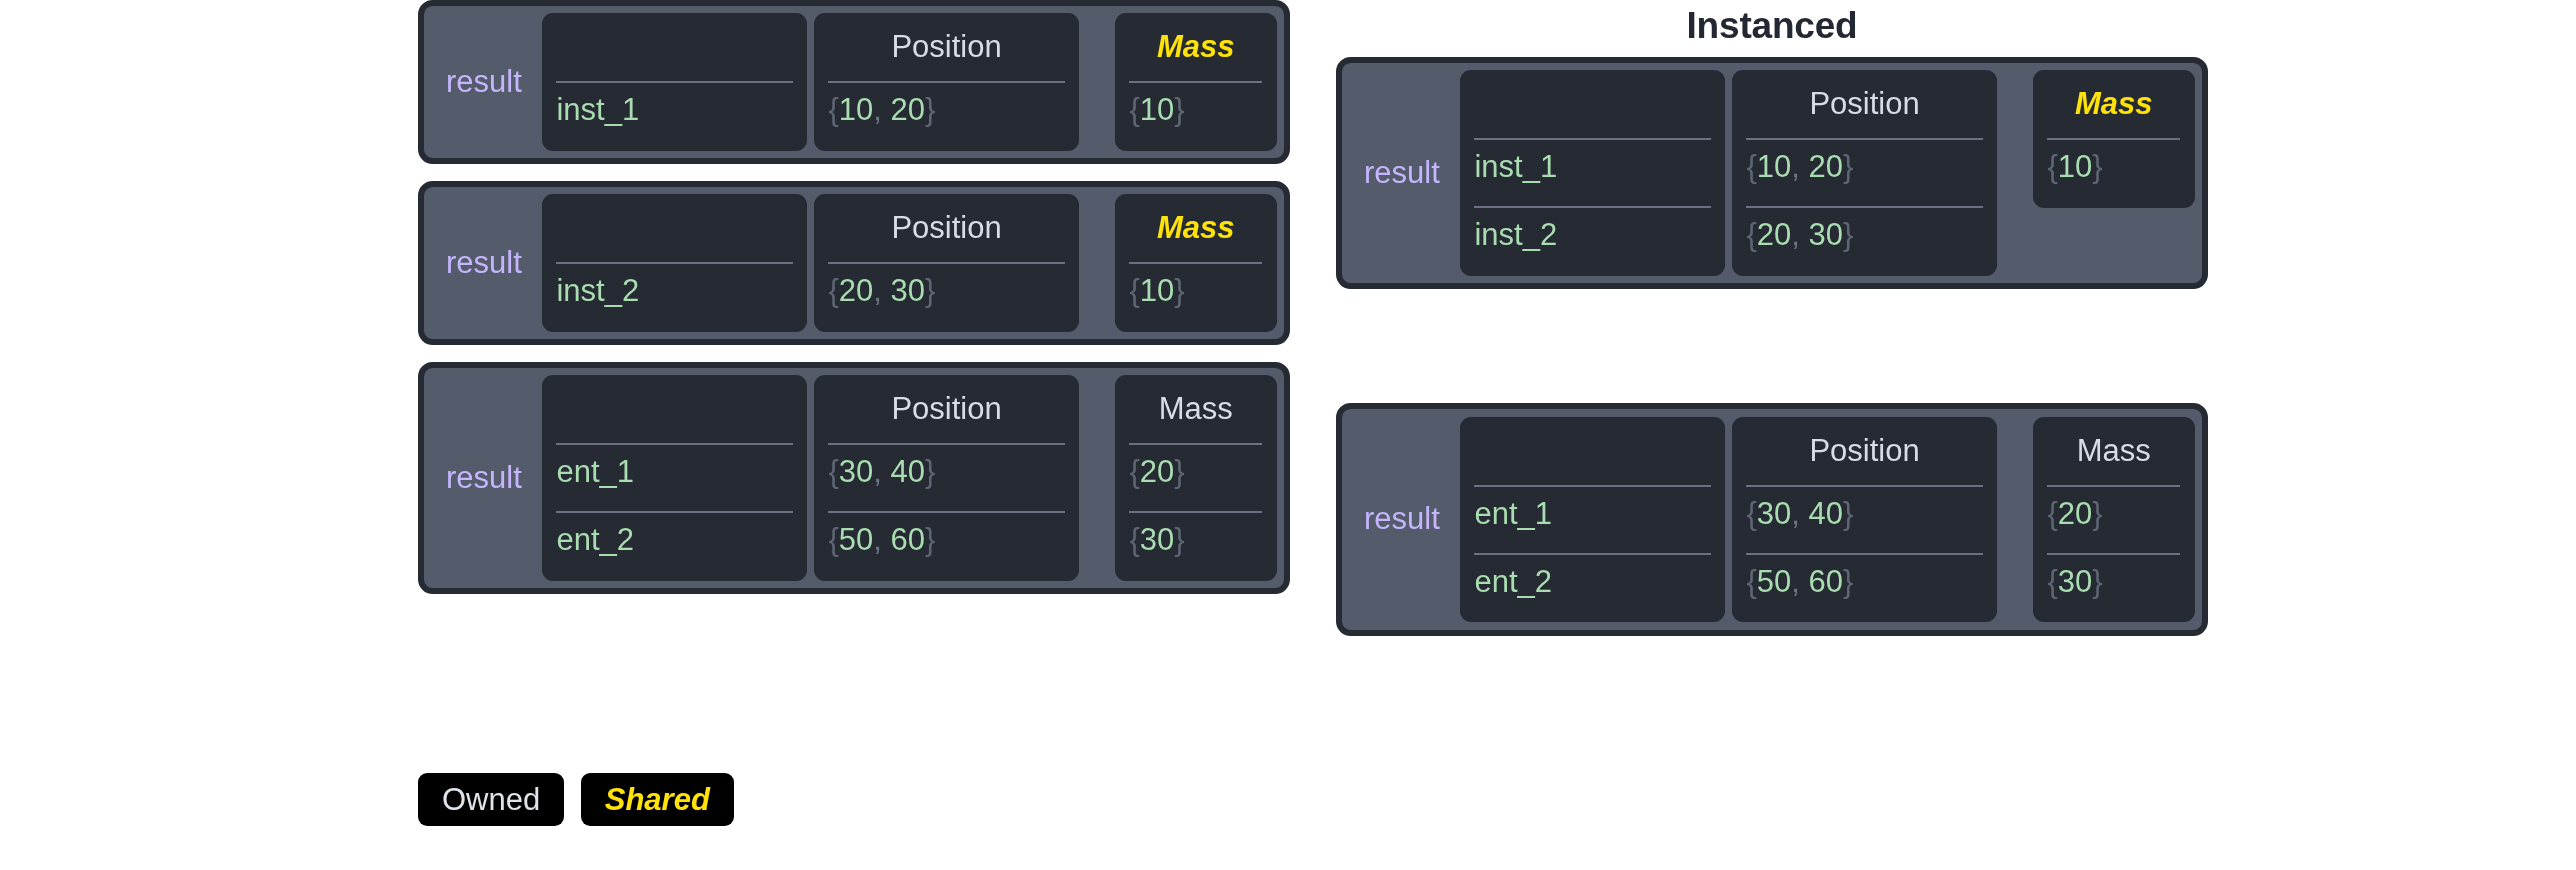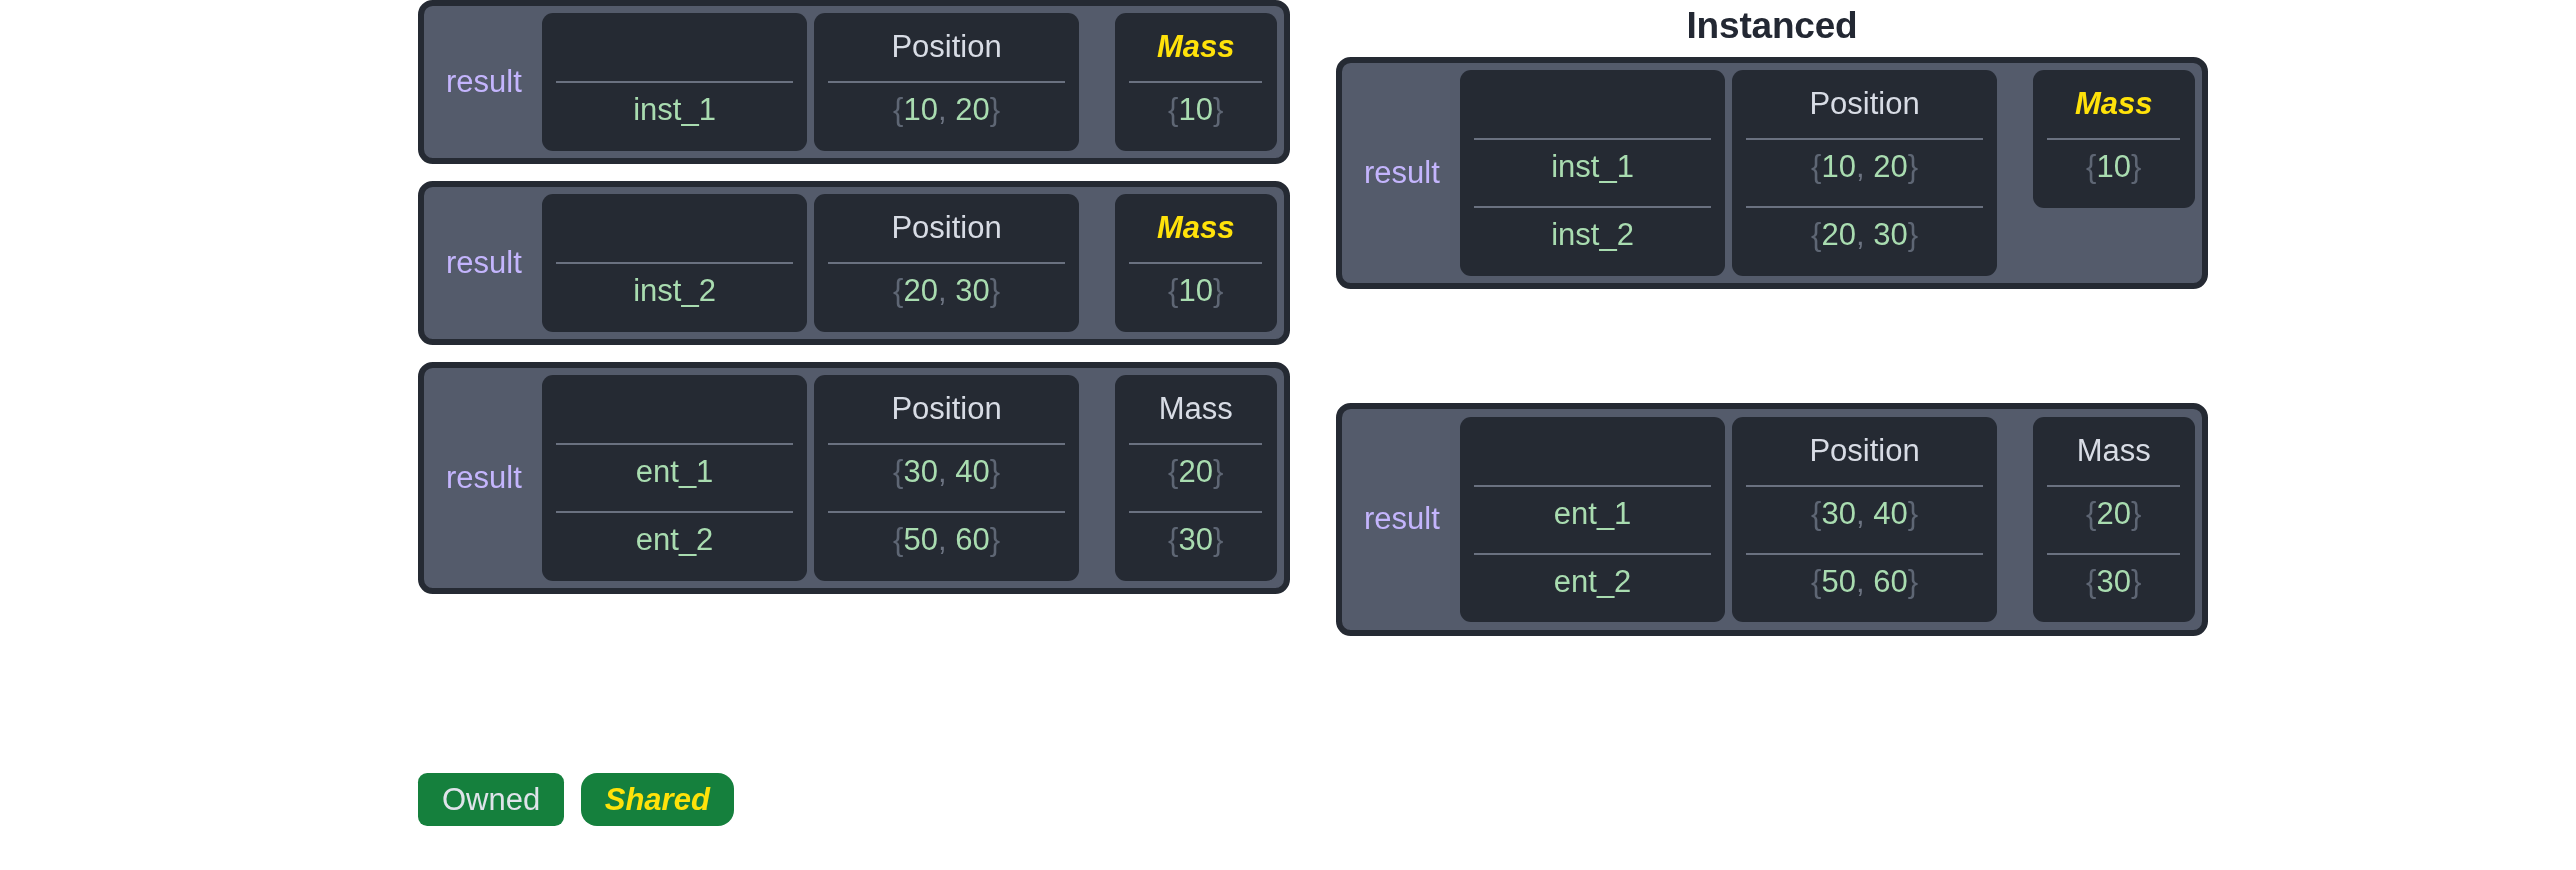--- a/index.html
+++ b/index.html
@@ -94,55 +94,54 @@
     overflow: hidden;
   }
   .colhead.shared {
     color: #ffe20a;
     font-style: italic;
     font-weight: bold;
   }
   .colhead.empty { color: transparent; }
 
   .cell {
-    text-align: center;
+    text-align: left;
     font-size: 31px;
     color: #a9dcb0;
     height: 53px;
     line-height: 53px;
     border-top: 2.8px solid #6a7180;
     margin-top: 13px;
     white-space: nowrap;
   }
   .cell .brace { color: #5e6674; }
   .cell .comma { color: #6d7482; }
 
   
   .legend {
     position: absolute;
     left: 418px;
     top: 773px;
     display: flex;
     gap: 16.5px;
   }
   .legend-chip {
-    background: #15803d;
+    background: #000000;
     border-radius: 9.2px;
     height: 53px;
     line-height: 53px;
     padding: 0 24px;
     font-size: 31px;
     color: #dfe3ea;
     white-space: nowrap;
   }
   .legend-chip.shared {
     color: #ffe20a;
     font-style: italic;
     font-weight: bold;
-    border-radius: 16px;
   }
 </style>
 </head>
 <body>
 
 <div class="board">
 
   <div class="column left">
     <div class="panels">
         <div class="panel">

